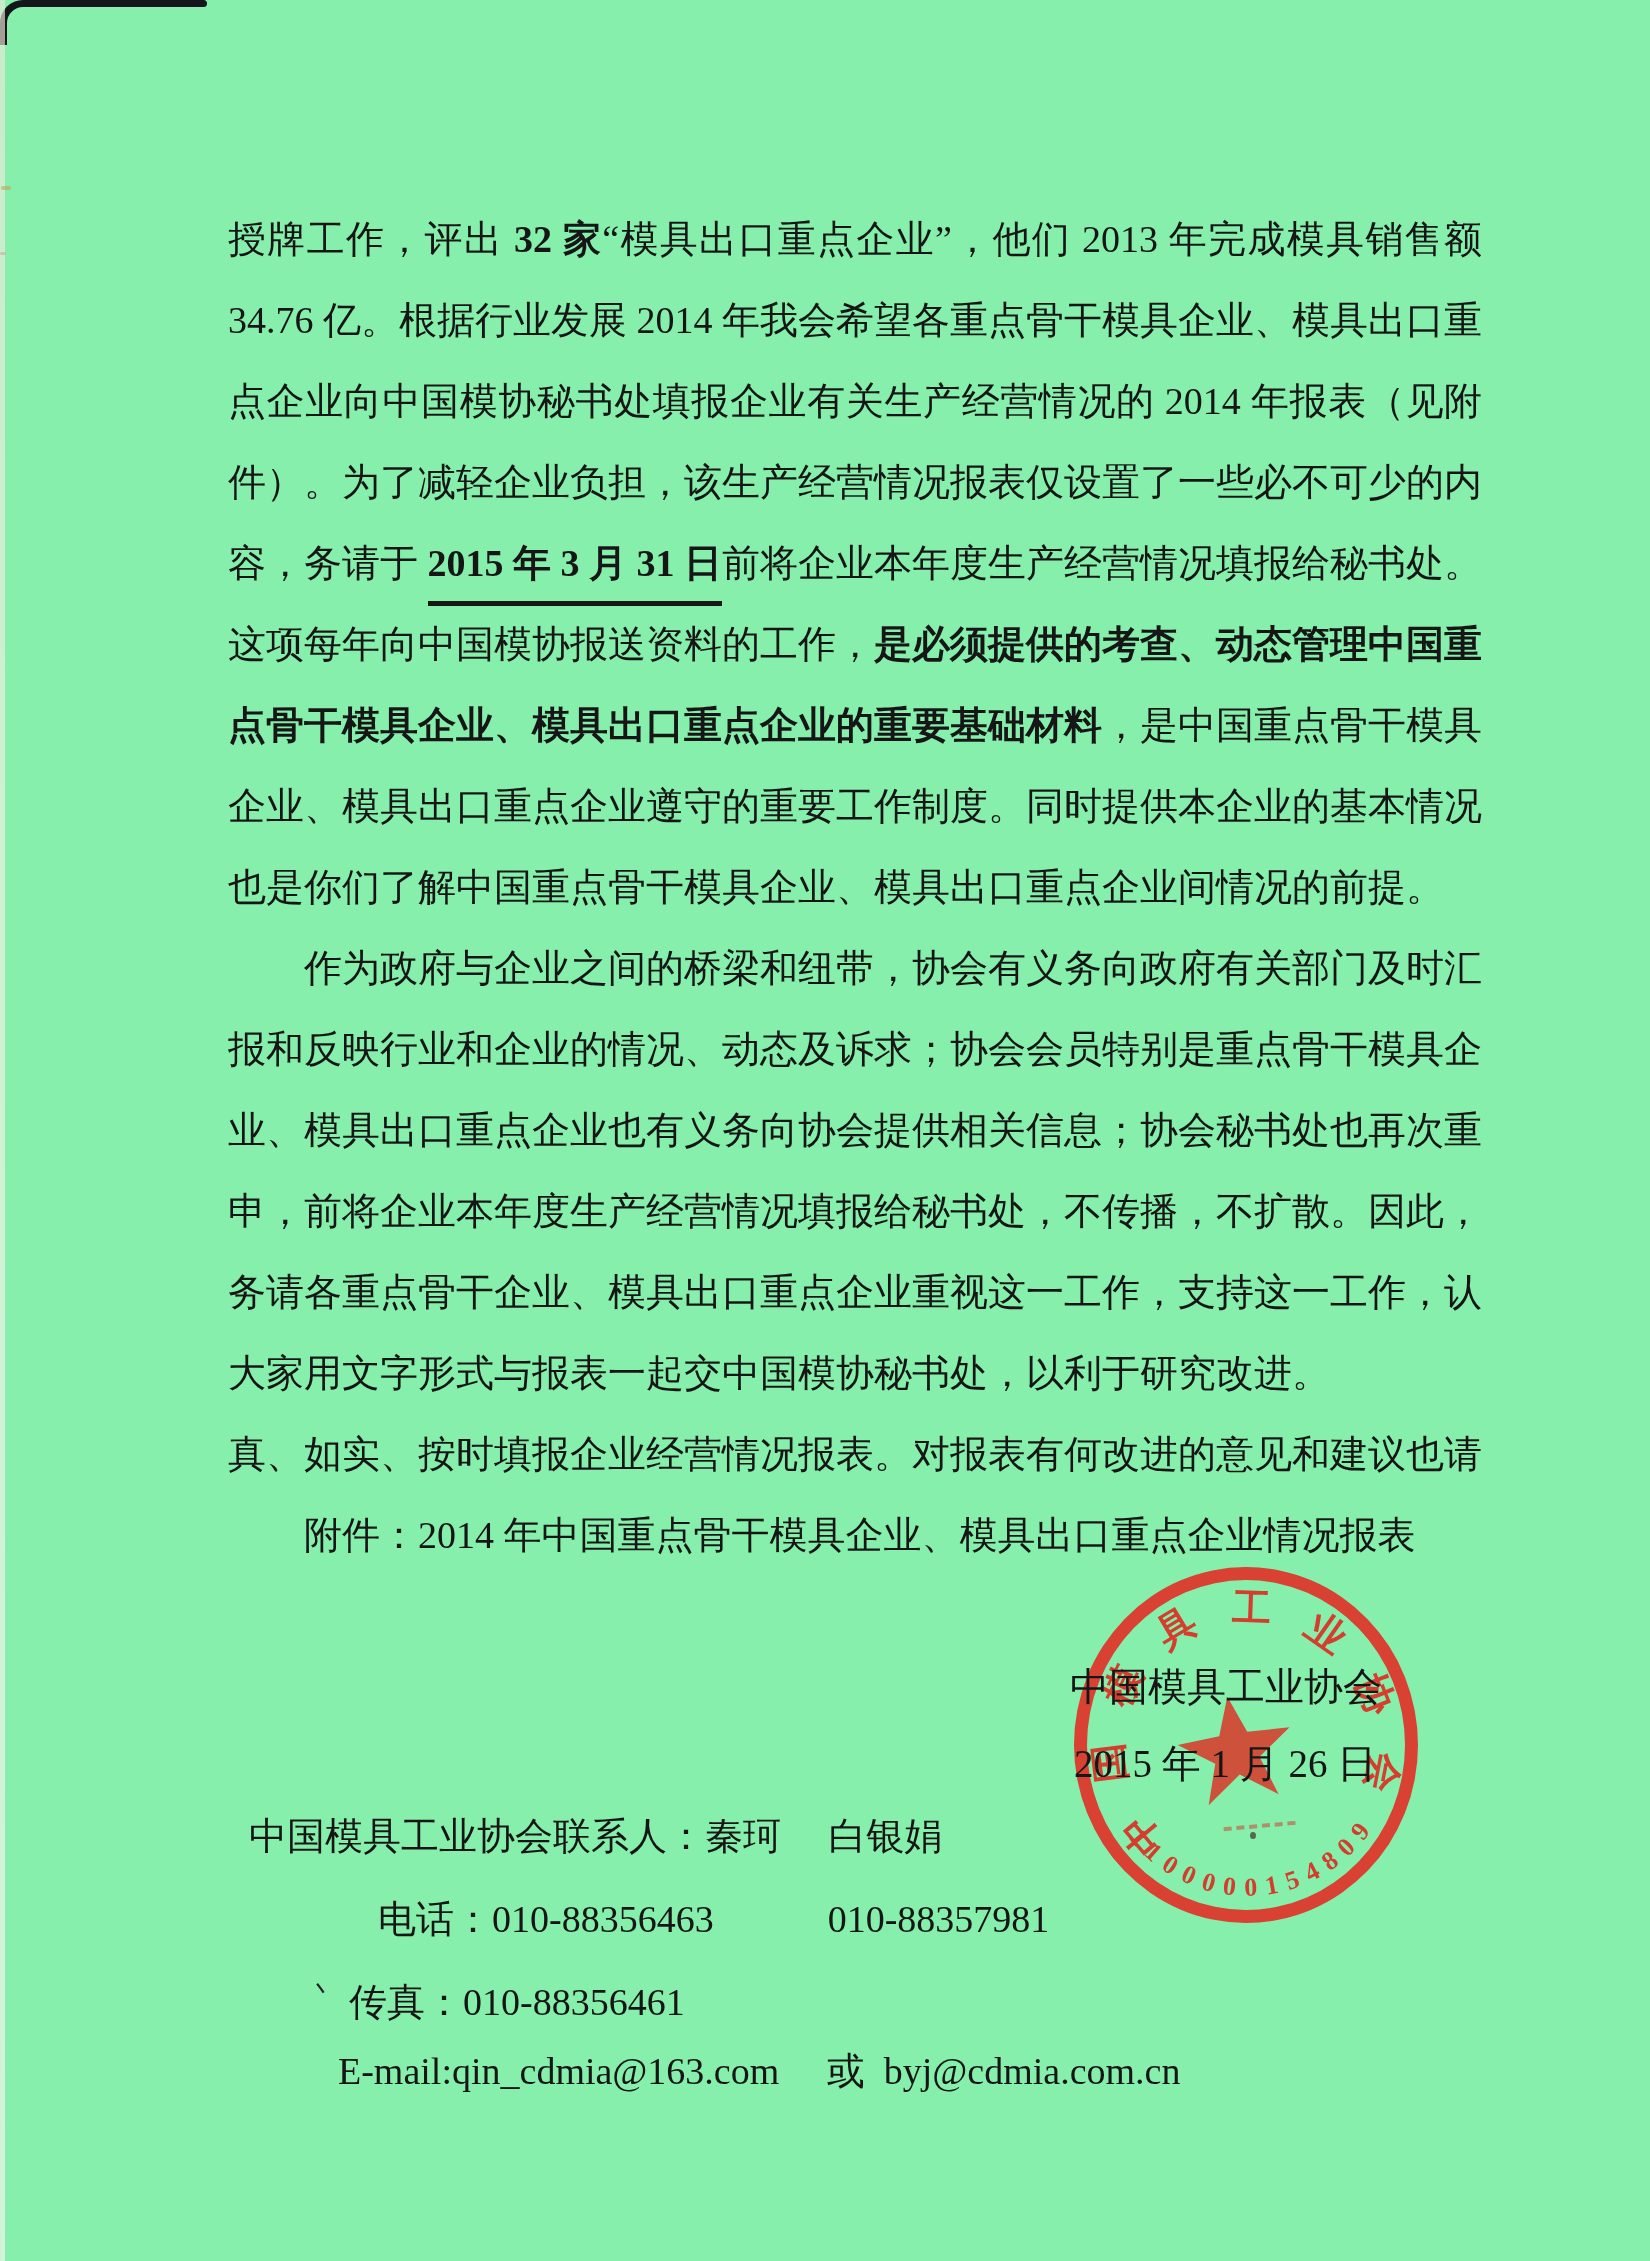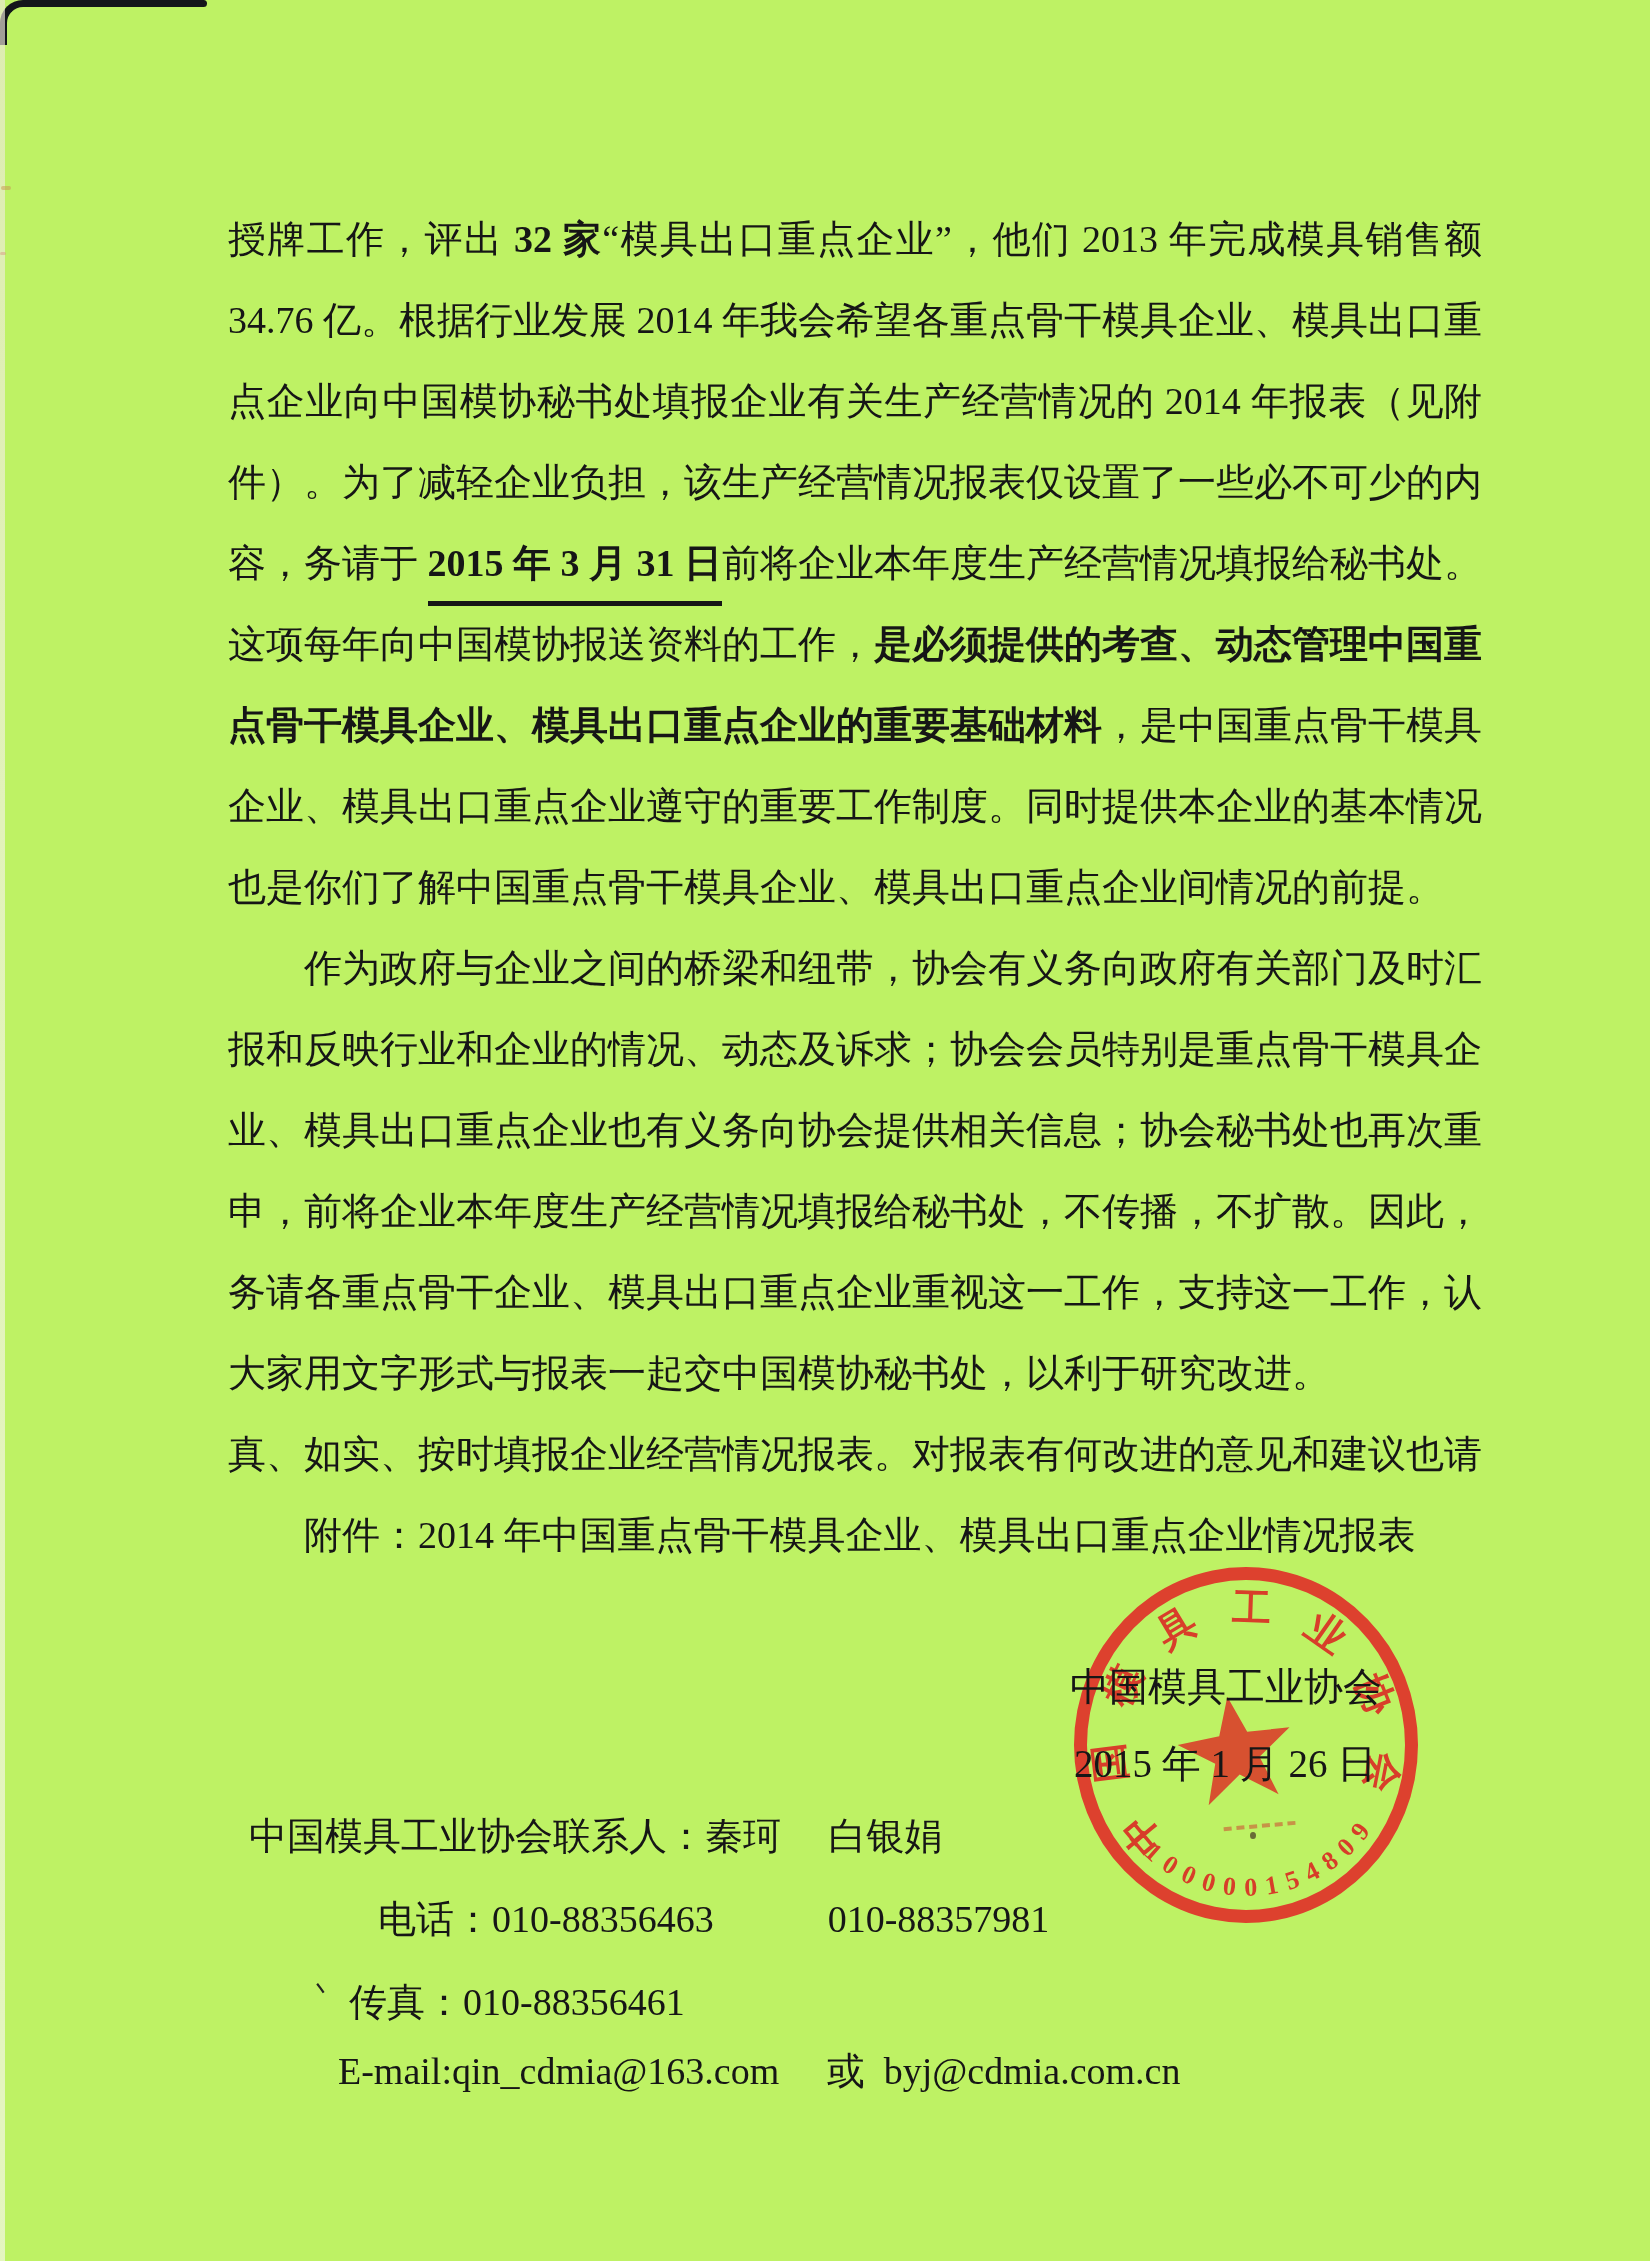--- a/index.html
+++ b/index.html
@@ -1,19 +1,19 @@
 <!DOCTYPE html>
 <html style="font-size:10.3px"><head>
 <meta charset="utf-8">
 <style>
   html,body{margin:0;padding:0;}
   body{width:1651px;height:2261px;background:#e9e9e7;}
   .page{
     position:relative;width:1651px;height:2261px;overflow:hidden;
-    background:#bef264;
+    background:#86efac;
     font-family:"Liberation Serif","DejaVu Serif",serif;
     color:#161616;
   }
   
   .scan-top-strip{position:absolute;left:54px;top:0;width:153px;height:6.5px;background:#13161a;border-radius:0 3.9px 3.9px 0;}
   .scan-corner{position:absolute;left:0;top:0;width:48px;height:38px;
     border-left:7.8px solid #13161a;border-top:7.8px solid #13161a;border-top-left-radius:23px;}
   .edge-tint{position:absolute;left:0;top:0;width:4.5px;height:100%;
     background:linear-gradient(180deg,#efe9da 0%,#f6f3ea 40%,#f9f7f1 100%);opacity:.65;}
   .fleck1{position:absolute;left:1.3px;top:186px;width:9.7px;height:3.9px;background:#c89a55;opacity:.55;border-radius:1.9px;}

